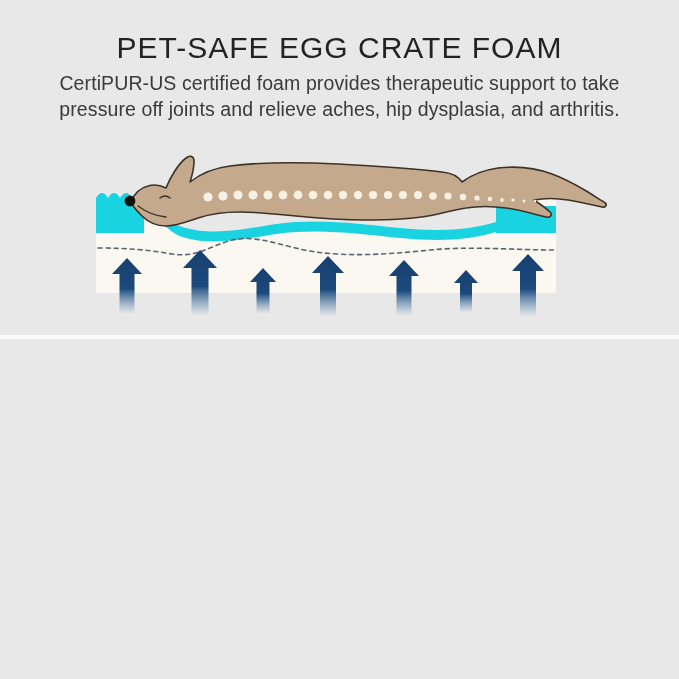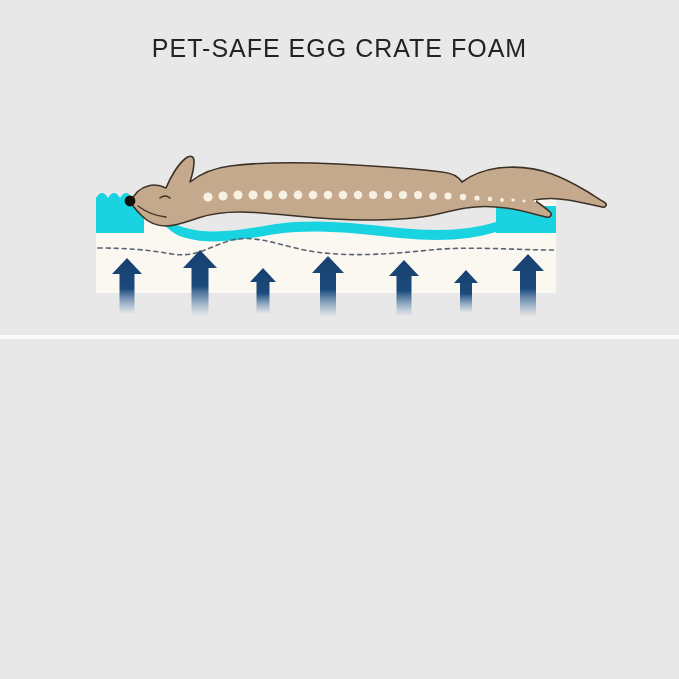--- a/index.html
+++ b/index.html
@@ -17,21 +17,21 @@
   .panel-bottom{top:340px;height:339px;}
   .panel-divider{
     position:absolute;left:0;top:335px;width:679px;height:4px;
     background:#fbfbfb;
   }
 
   
   .panel-title{
     position:absolute;left:0;width:679px;text-align:center;
     color:#232323;font-weight:400;letter-spacing:1.0px;
-    font-size:25px;line-height:30px;margin:0;
+    font-size:30px;line-height:30px;margin:0;
   }
   .title-top{top:33px;}
   .panel-subtitle{
     position:absolute;left:20px;top:70px;width:639px;
     text-align:center;color:#3a3a3a;
     font-size:19.5px;line-height:26px;font-weight:400;
     letter-spacing:.1px;margin:0;
   }
 
   
@@ -40,20 +40,21 @@
 </style>
 </head>
 <body>
 
 <div class="infographic">
 
   <div class="panel panel-top">
 
     <h1 class="panel-title title-top">PET-SAFE EGG CRATE FOAM</h1>
 
+    <p class="panel-subtitle">CertiPUR-US certified foam provides therapeutic support to take pressure off joints and relieve aches, hip dysplasia, and arthritis.</p>
 
     <svg class="stage stage-top" viewBox="0 0 679 210">
       <defs>
         <linearGradient id="arrowFade" x1="0" y1="0" x2="0" y2="1">
           <stop offset="0%" stop-color="#17406e" stop-opacity="1"></stop>
           <stop offset="55%" stop-color="#1b4a7c" stop-opacity="1"></stop>
           <stop offset="100%" stop-color="#4a7fae" stop-opacity="0"></stop>
         </linearGradient>
         <clipPath id="foamClipTop">
           <rect x="96" y="0" width="460" height="210"></rect>

